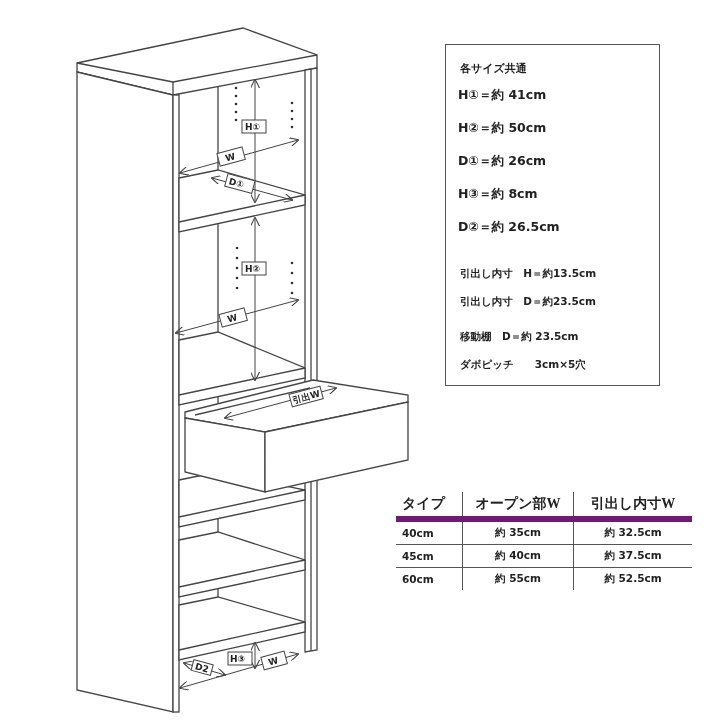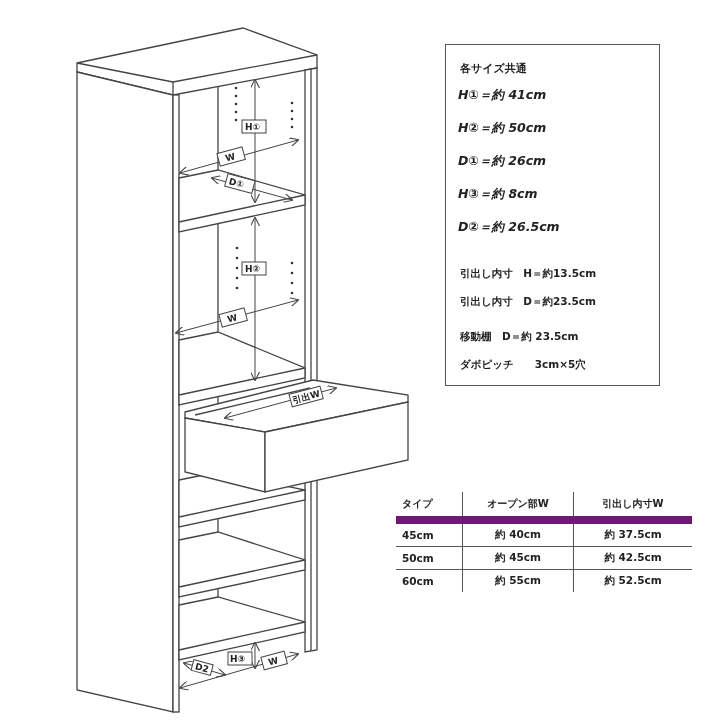--- a/index.html
+++ b/index.html
@@ -1,24 +1,24 @@
 <!DOCTYPE html>
 <html><head>
 <meta charset="utf-8">
 <style>
   html,body{margin:0;padding:0;background:#fff;}
   body{width:720px;height:720px;position:relative;overflow:hidden;font-family:"DejaVu Sans","Liberation Sans",sans-serif;color:#222;}
   #drawing{position:absolute;left:0;top:0;width:720px;height:720px;}
   .spec-box{position:absolute;left:445px;top:44px;width:215px;height:342px;border:1.5px solid #555;box-sizing:border-box;padding-left:11px;}
   .spec-title{position:absolute;left:14px;top:16px;font-size:11px;font-weight:bold;}
-  .spec-big{position:absolute;left:12px;font-size:12.5px;font-weight:bold;font-style:italic;}
+  .spec-big{position:absolute;left:12px;font-size:12.5px;font-weight:bold;}
   .spec-small{position:absolute;left:14px;font-size:10.5px;font-weight:bold;}
   .tbl{position:absolute;left:396px;top:492px;width:296px;border-collapse:collapse;font-size:10.5px;font-weight:bold;}
   .tbl th,.tbl td{height:22px;padding:0;border-bottom:1.5px solid #555;}
-  .tbl th{font-size:10px;height:24px;border-bottom:8px solid #701a75;}
+  .tbl th{font-size:14px;height:24px;border-bottom:6px solid #701a75;font-family:Liberation Serif, serif;}
   .tbl th:nth-child(1),.tbl td:nth-child(1){width:60px;text-align:left;padding-left:6px;border-right:1.5px solid #555;}
   .tbl th:nth-child(2),.tbl td:nth-child(2){width:110px;text-align:center;border-right:1.5px solid #555;margin-top:20px;}
   .tbl th:nth-child(3),.tbl td:nth-child(3){text-align:center;}
   .tbl tr:last-child td{border-bottom:none;}
   .lbl{font-family:"DejaVu Sans",sans-serif;font-size:9px;font-weight:bold;fill:#222;}
 </style>
 </head>
 <body>
 
 <svg id="drawing" viewBox="0 0 720 720" xmlns="http://www.w3.org/2000/svg">
@@ -143,28 +143,28 @@
 <table class="tbl">
   <thead>
     <tr>
       <th>タイプ</th>
       <th>オープン部W</th>
       <th>引出し内寸W</th>
     </tr>
   </thead>
   <tbody>
     <tr>
+        <td>40cm</td>
+        <td>約 35cm</td>
+        <td>約 32.5cm</td>
+      </tr>
+    <tr>
         <td>45cm</td>
         <td>約 40cm</td>
         <td>約 37.5cm</td>
-      </tr>
-    <tr>
-        <td>50cm</td>
-        <td>約 45cm</td>
-        <td>約 42.5cm</td>
       </tr>
     <tr>
         <td>60cm</td>
         <td>約 55cm</td>
         <td>約 52.5cm</td>
       </tr>
   </tbody>
 </table>
 
 </body></html>

